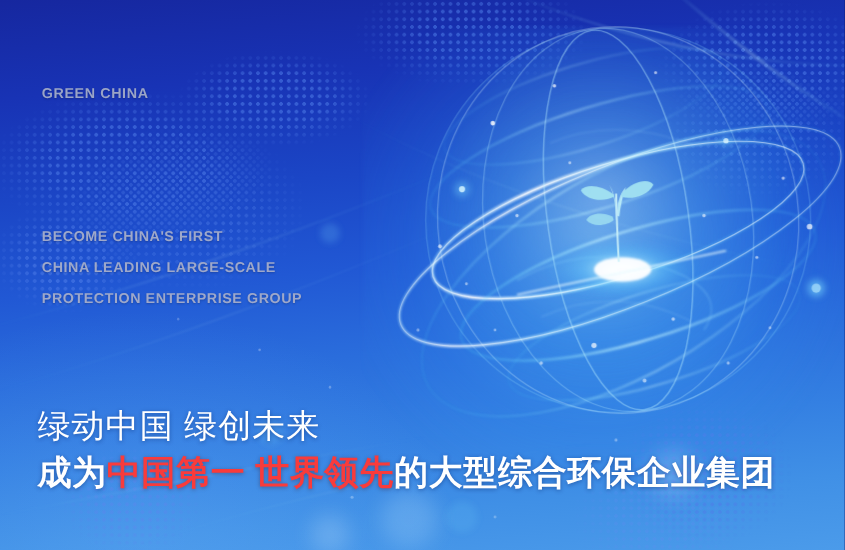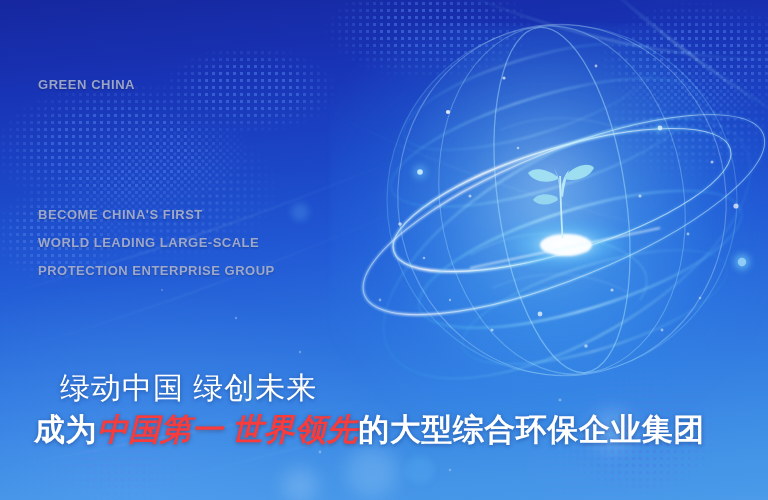--- a/index.html
+++ b/index.html
@@ -110,35 +110,33 @@
     position:absolute;left:34px;bottom:48px;
     white-space:nowrap;
   }
   .hl-1{
     color:#ffffff;
     font-size:30px;
     font-weight:300;
     letter-spacing:1px;
     line-height:40px;
     text-shadow:0 1px 4px rgba(6,28,96,.45);
-    margin-left:26px;
   }
   .hl-2{
     font-size:31px;
     line-height:44px;
     letter-spacing:.5px;
     color:#ffffff;
     font-weight:300;
     text-shadow:0 1px 4px rgba(6,28,96,.45);
   }
   .hl-2 .accent{
     color:#f93b3b;
     font-weight:700;
     text-shadow:0 1px 4px rgba(60,0,0,.35);
-    font-style:italic;
   }
   .hl-2 .plain{font-weight:700;}
 </style>
 </head>
 <body>
 
 <div id="banner">
 
   <div class="dots mask-a"></div>
   <div class="dots d2 mask-b"></div>
@@ -298,21 +296,21 @@
       <circle cx="612" cy="430" r="22" fill="#bfe6ff"></circle>
     </g>
   </svg>
 
   <div class="eng-top">
     <div>GREEN CHINA</div>
   </div>
 
   <div class="eng-mid">
     <div>BECOME CHINA'S FIRST</div>
-    <div>WORLD LEADING LARGE-SCALE</div>
+    <div>CHINA LEADING LARGE-SCALE</div>
     <div>PROTECTION ENTERPRISE GROUP</div>
   </div>
 
   <div class="headline">
     <div class="hl-1">绿动中国 绿创未来</div>
     <div class="hl-2"><span class="plain">成为</span><span class="accent">中国第一 世界领先</span><span class="plain">的大型综合环保企业集团</span></div>
   </div>
 
 </div>
 

